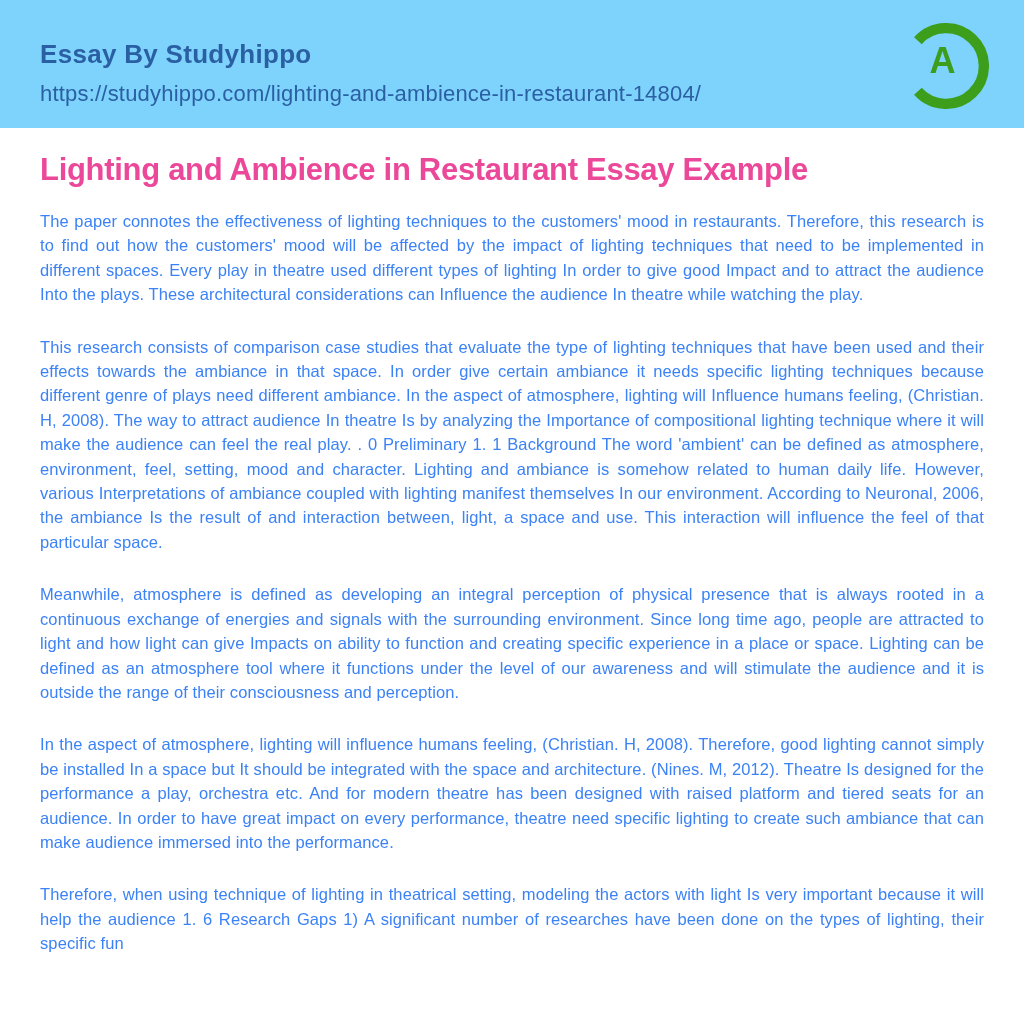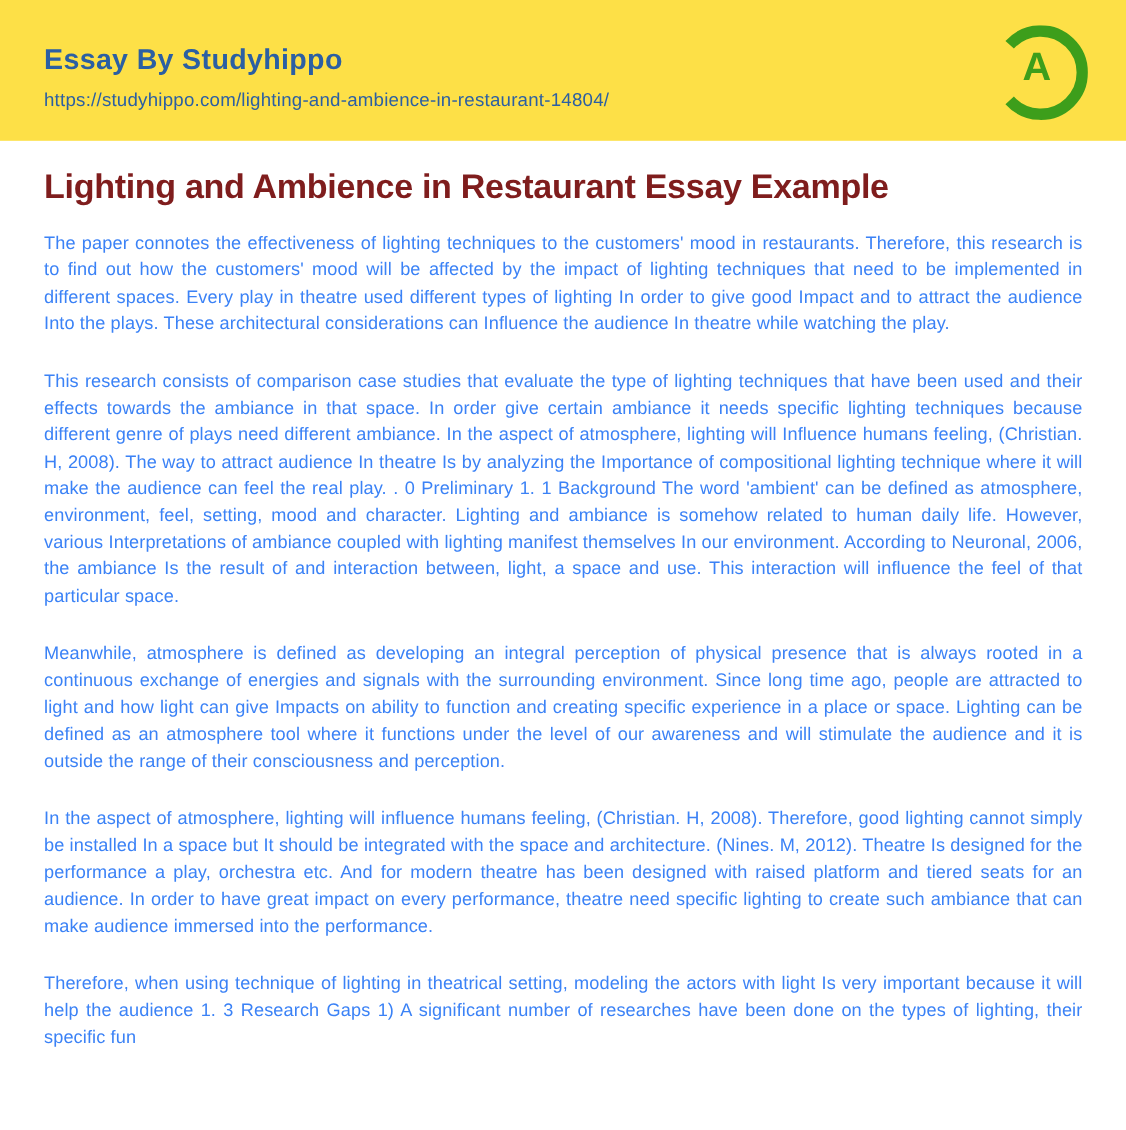--- a/index.html
+++ b/index.html
@@ -10,53 +10,53 @@
     overflow: hidden;
     background: #ffffff;
     font-family: "Liberation Sans", sans-serif;
   }
 
   
   .site-header {
     position: relative;
     width: 1024px;
     height: 128px;
-    background: #fde047;
+    background: #7dd3fc;
     padding: 40px 40px 0 40px;
   }
   .brand {
     color: #2b5fa3;
     font-size: 26px;
     font-weight: 700;
     letter-spacing: 0.3px;
     line-height: 1.1;
   }
   .page-url {
     display: inline-block;
     margin-top: 12px;
     color: #2b5fa3;
-    font-size: 17px;
+    font-size: 22px;
     font-weight: 400;
     text-decoration: none;
     letter-spacing: 0.2px;
   }
   .logo {
     position: absolute;
     top: 23px;
     right: 35px;
     width: 86px;
     height: 86px;
   }
 
   
   .article {
     padding: 24px 40px 0 40px;
   }
   .article-title {
-    color: #7f1d1d;
+    color: #ec4899;
     font-size: 31px;
     font-weight: 800;
     line-height: 36px;
     letter-spacing: -0.3px;
     margin-bottom: 21px;
   }
   .article p {
     color: #3b82f6;
     font-size: 16.5px;
     line-height: 24.4px;
@@ -80,14 +80,14 @@
   </svg>
 </header>
 
 <main class="article">
   <h1 class="article-title">Lighting and Ambience in Restaurant Essay Example</h1>
 
   <p>The paper connotes the effectiveness of lighting techniques to the customers' mood in restaurants. Therefore, this research is to find out how the customers' mood will be affected by the impact of lighting techniques that need to be implemented in different spaces. Every play in theatre used different types of lighting In order to give good Impact and to attract the audience Into the plays. These architectural considerations can Influence the audience In theatre while watching the play.</p>
   <p>This research consists of comparison case studies that evaluate the type of lighting techniques that have been used and their effects towards the ambiance in that space. In order give certain ambiance it needs specific lighting techniques because different genre of plays need different ambiance. In the aspect of atmosphere, lighting will Influence humans feeling, (Christian. H, 2008). The way to attract audience In theatre Is by analyzing the Importance of compositional lighting technique where it will make the audience can feel the real play. . 0 Preliminary 1. 1 Background The word 'ambient' can be defined as atmosphere, environment, feel, setting, mood and character. Lighting and ambiance is somehow related to human daily life. However, various Interpretations of ambiance coupled with lighting manifest themselves In our environment. According to Neuronal, 2006, the ambiance Is the result of and interaction between, light, a space and use. This interaction will influence the feel of that particular space.</p>
   <p>Meanwhile, atmosphere is defined as developing an integral perception of physical presence that is always rooted in a continuous exchange of energies and signals with the surrounding environment. Since long time ago, people are attracted to light and how light can give Impacts on ability to function and creating specific experience in a place or space. Lighting can be defined as an atmosphere tool where it functions under the level of our awareness and will stimulate the audience and it is outside the range of their consciousness and perception.</p>
   <p>In the aspect of atmosphere, lighting will influence humans feeling, (Christian. H, 2008). Therefore, good lighting cannot simply be installed In a space but It should be integrated with the space and architecture. (Nines. M, 2012). Theatre Is designed for the performance a play, orchestra etc. And for modern theatre has been designed with raised platform and tiered seats for an audience. In order to have great impact on every performance, theatre need specific lighting to create such ambiance that can make audience immersed into the performance.</p>
-  <p>Therefore, when using technique of lighting in theatrical setting, modeling the actors with light Is very important because it will help the audience 1. 3 Research Gaps 1) A significant number of researches have been done on the types of lighting, their specific fun</p>
+  <p>Therefore, when using technique of lighting in theatrical setting, modeling the actors with light Is very important because it will help the audience 1. 6 Research Gaps 1) A significant number of researches have been done on the types of lighting, their specific fun</p>
 </main>
 
 </body></html>

